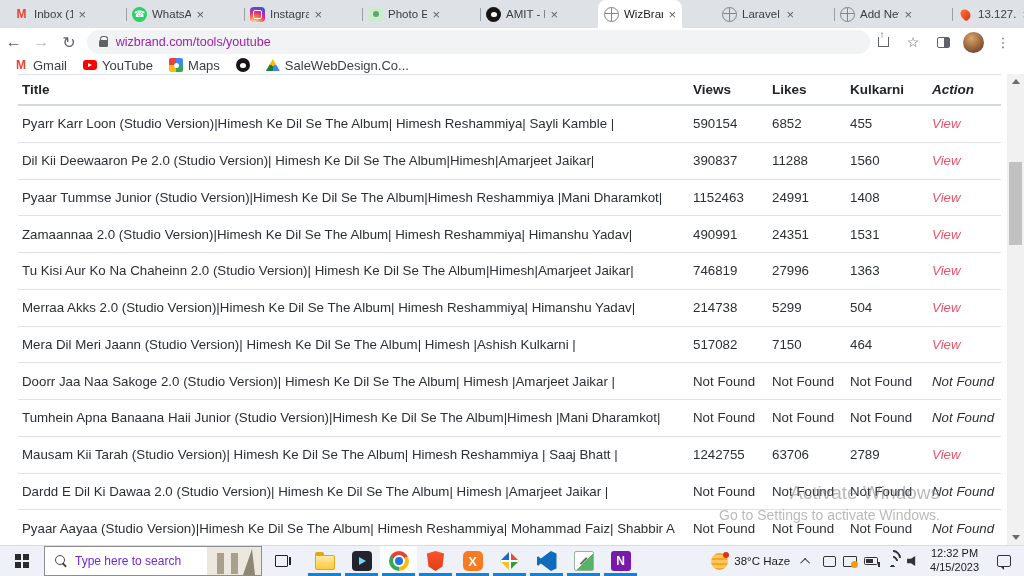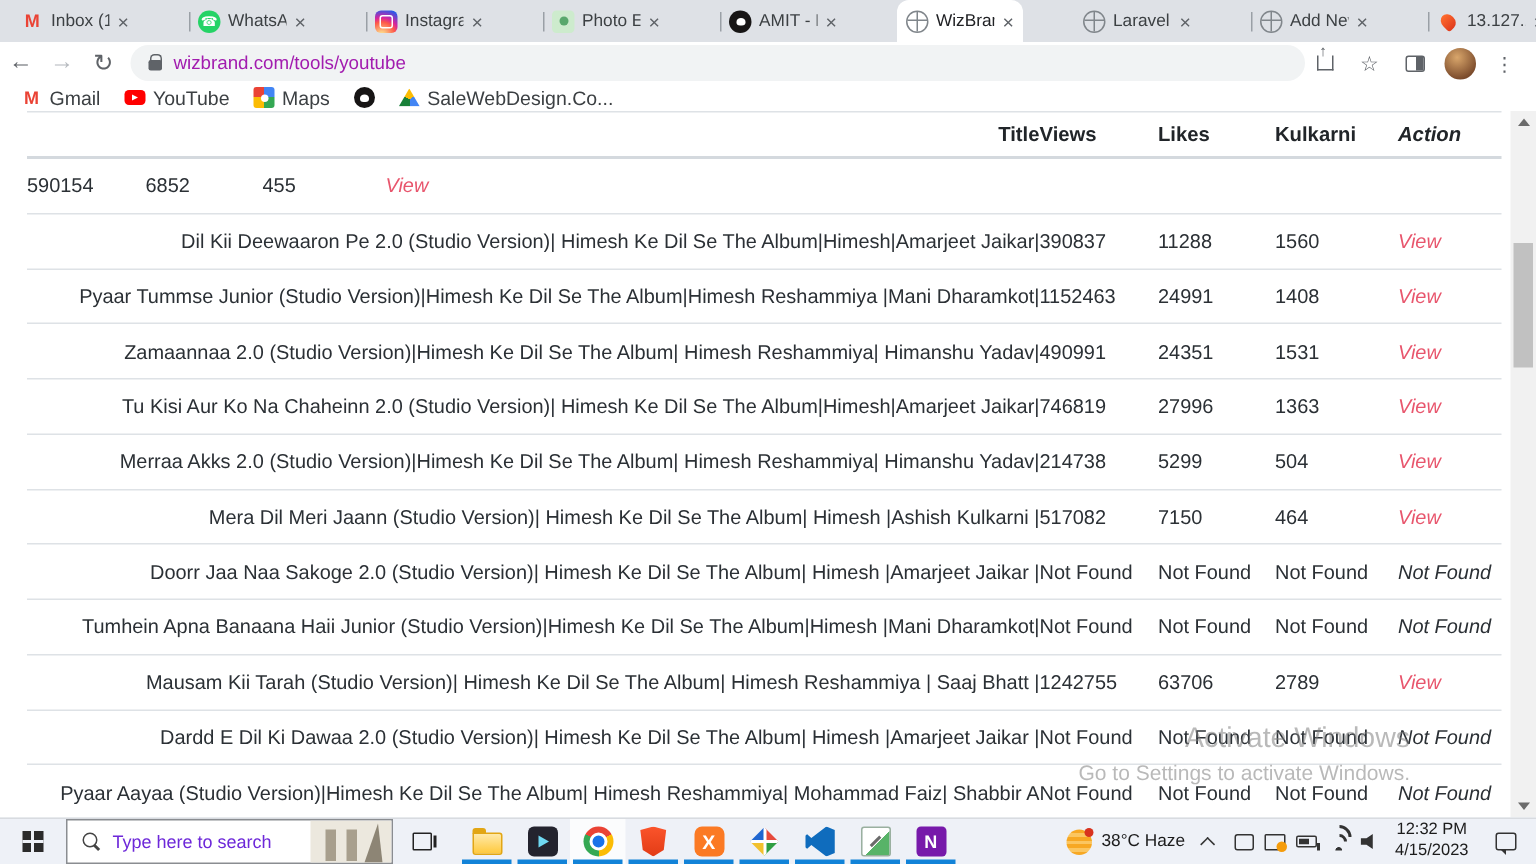--- a/index.html
+++ b/index.html
@@ -71,21 +71,21 @@
   .bmi-maps::after { content:''; width:5px; height:5px; background:#fff; border-radius:50%; }
   .bmi-github { background:#171515; border-radius:50%; }
   .bmi-github::after { content:''; width:6px; height:5px; background:#fff; border-radius:50% 50% 40% 40%; }
   .bmi-drive { width:14px; height:12px; clip-path:polygon(50% 0, 100% 100%, 0 100%); background:conic-gradient(from 180deg at 50% 60%, #188038 0 33%, #fbbc04 0 66%, #4285f4 0 100%); }
 
   
   .page { position:absolute; top:74px; left:0; width:1024px; height:471px; background:#fff; overflow:hidden; }
   .tablewrap { position:absolute; left:18px; top:0; width:983px; border-top:1px solid #dee2e6; }
   .thead { display:flex; height:31px; align-items:center; border-bottom:2px solid #d4d9de; font-weight:bold; font-size:13.5px; color:#212529; }
   .trow { display:flex; height:36.75px; align-items:center; border-bottom:1px solid #dee2e6; font-size:13.3px; color:#2b3035; }
-  .c-title { width:675px; padding-left:4px; white-space:nowrap; overflow:hidden;text-align:right; }
+  .c-title { width:675px; padding-left:4px; white-space:nowrap; overflow:hidden; }
   .c-views { width:79px; } .c-likes { width:78px; } .c-comments { width:82px; } .c-action { flex:1;font-style:italic; }
   .action-text { color:#2b3035; }
   .action-text.view { color:#e8566d; }
 
   
   .sbar { position:absolute; right:0; top:0; width:17px; height:471px; background:#f1f1f1; }
   .sb-arrow { position:absolute; left:0; width:17px; height:15px; display:flex; align-items:center; justify-content:center; }
   .sb-up { top:0; } .sb-down { bottom:0; }
   .tri-up { border-left:4px solid transparent; border-right:4px solid transparent; border-bottom:5px solid #6b6b6b; }
   .tri-down { border-left:4px solid transparent; border-right:4px solid transparent; border-top:5px solid #6b6b6b; }
@@ -286,20 +286,21 @@
     <div class="tablewrap">
       <div class="thead">
         <div class="c-title">Title</div>
         <div class="c-views">Views</div>
         <div class="c-likes">Likes</div>
         <div class="c-comments">Kulkarni</div>
         <div class="c-action">Action</div>
       </div>
       <div id="rows-host">
           <div class="trow">
+    <div class="c-title">Pyarr Karr Loon (Studio Version)|Himesh Ke Dil Se The Album| Himesh Reshammiya| Sayli Kamble |</div>
     <div class="c-views">590154</div>
     <div class="c-likes">6852</div>
     <div class="c-comments">455</div>
     <div class="c-action"><span class="action-text view">View</span></div>
   </div>
           <div class="trow">
     <div class="c-title">Dil Kii Deewaaron Pe 2.0 (Studio Version)| Himesh Ke Dil Se The Album|Himesh|Amarjeet Jaikar|</div>
     <div class="c-views">390837</div>
     <div class="c-likes">11288</div>
     <div class="c-comments">1560</div>

